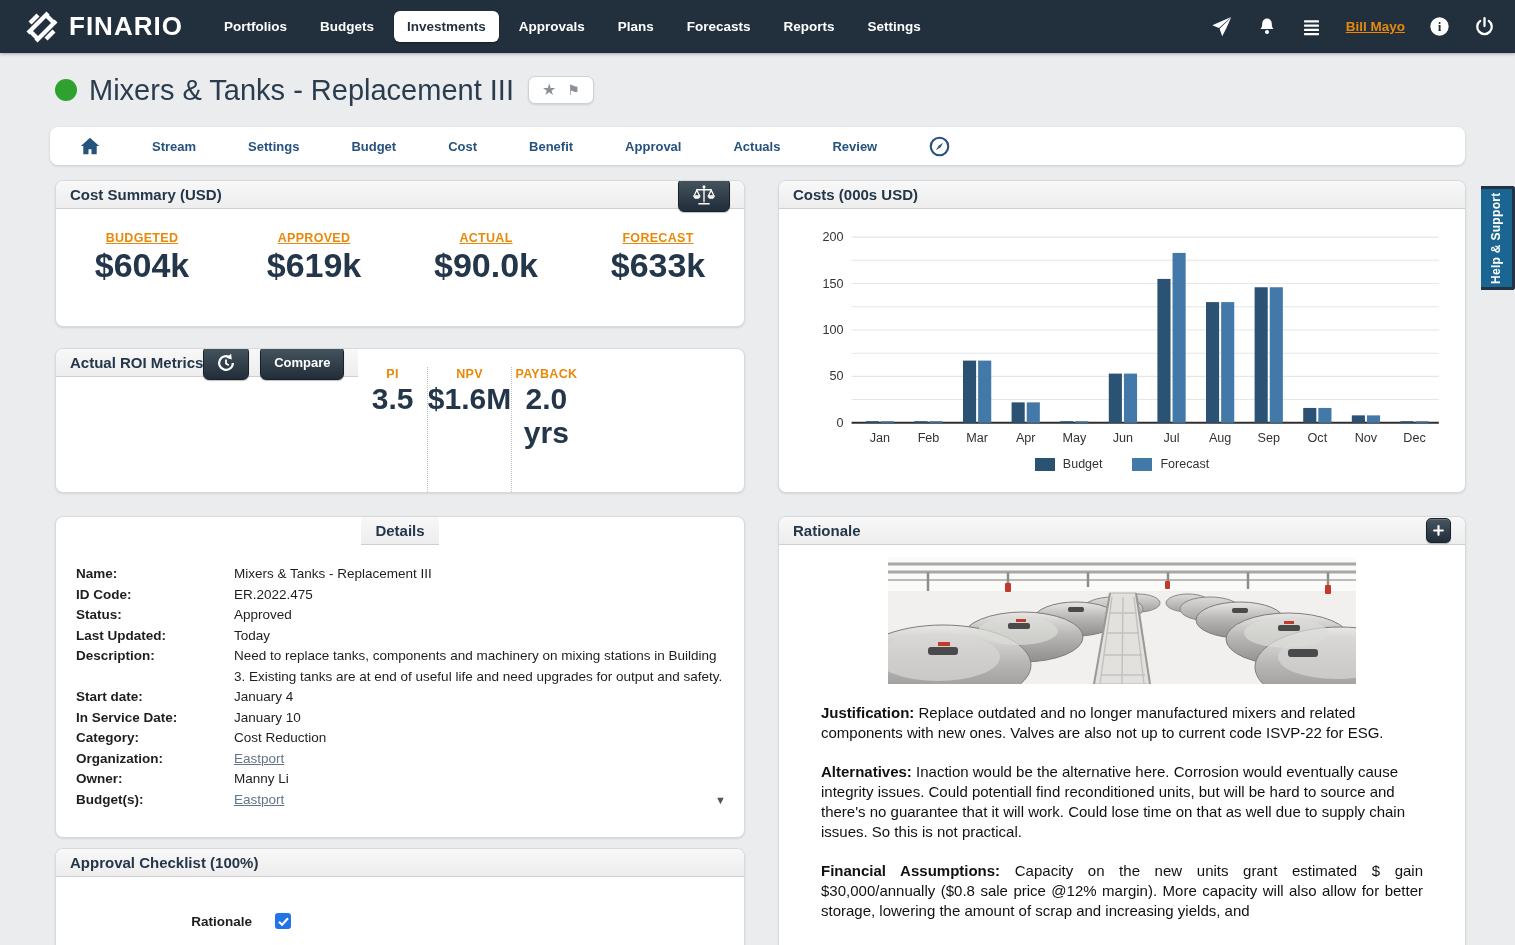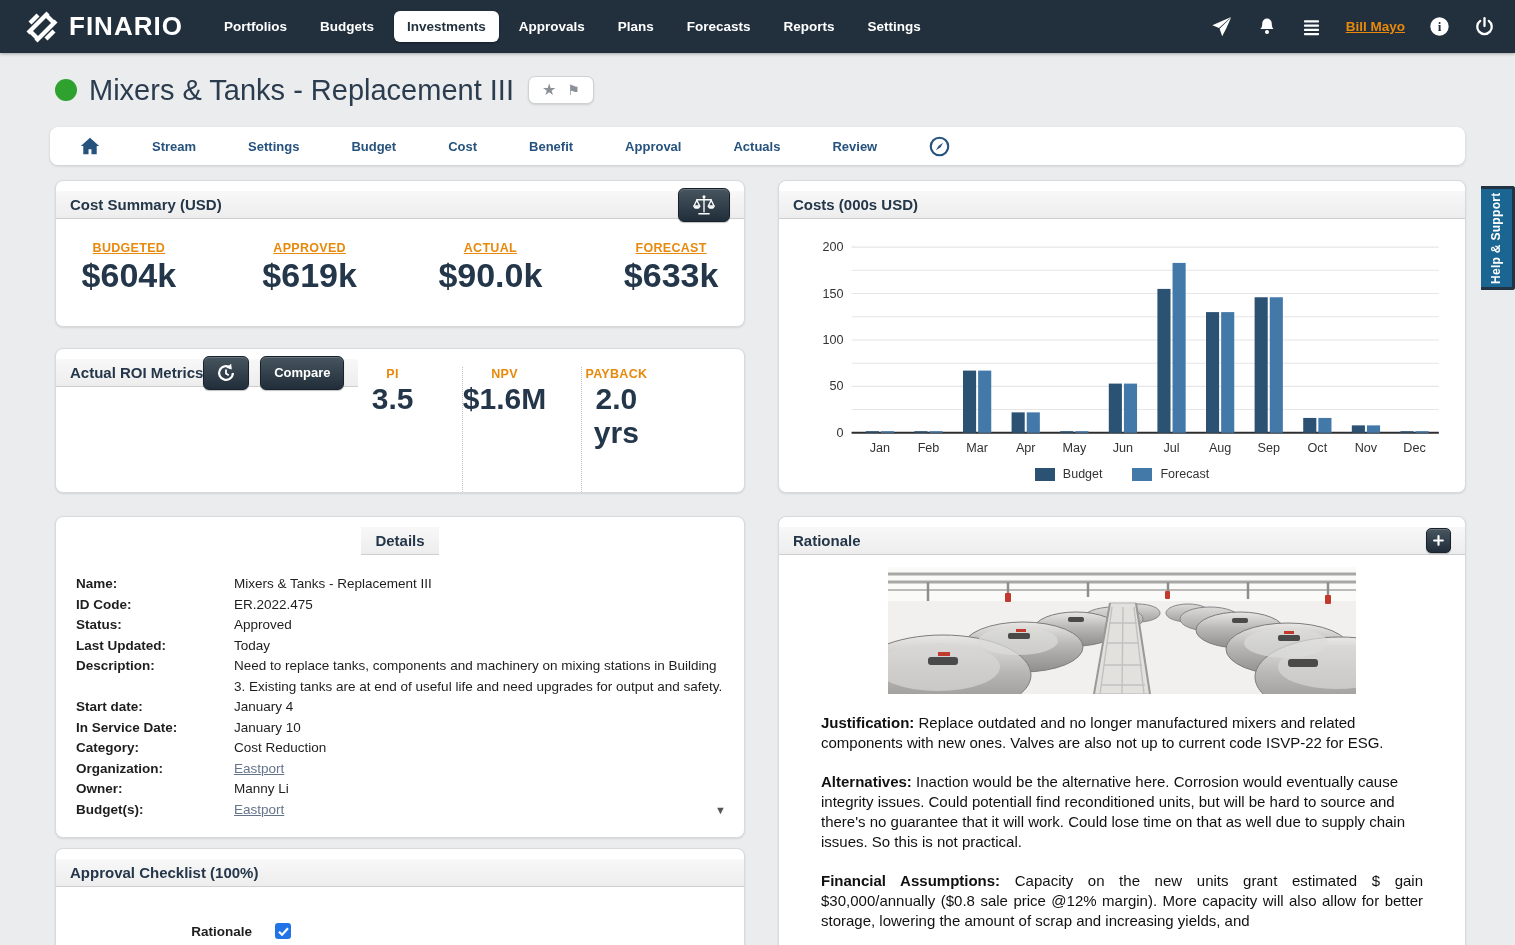--- a/index.html
+++ b/index.html
@@ -52,36 +52,36 @@
   .main { display:flex; gap:33px; margin:15px 49px 0 55px; align-items:flex-start; }
   .col-left  { width:690px; }
   .col-right { width:688px; }
 
   .panel {
     background:#fff; border:1px solid #d7d9db; border-radius:8px;
     box-shadow:0 1px 2px rgba(0,0,0,.10); overflow:hidden;
   }
   .panel-header {
     background:linear-gradient(#f8f8f8,#ededed); border-bottom:1px solid #cfcfcf;
-    padding:0 14px; height:28px; display:flex; align-items:center; flex:0 0 auto;margin-top:10px;
+    padding:0 14px; height:28px; display:flex; align-items:center; flex:0 0 auto;
   }
   .panel-title { font-size:15px; font-weight:bold; color:#24374a; }
   .header-actions { margin-left:auto; display:flex; gap:11px; align-items:center; }
   .dark-btn {
     background:linear-gradient(#47555f,#212e3a); border:1px solid #17222c; border-radius:6px;
     color:#fff; display:flex; align-items:center; justify-content:center; cursor:pointer;
     box-shadow:inset 0 1px 0 rgba(255,255,255,.18), 0 1px 1px rgba(0,0,0,.25);
   }
   .btn-scale   { width:52px; height:34px; }
   .btn-history { width:46px; height:34px; }
   .btn-compare { width:84px; height:34px; font-size:13px; font-weight:bold; }
   .btn-plus    { width:25px; height:25px; border-radius:5px; }
 
   
-  .metric-row { display:flex;gap:35px; }
+  .metric-row { display:flex; }
   .metric { flex:1; text-align:center; }
   .metric-label { color:#e8890c; font-size:12.5px; font-weight:bold; letter-spacing:.3px; }
   .metric-label.underlined { text-decoration:underline; }
   .metric-value { font-weight:bold; color:#24374a; margin-top:1px; }
   .panel-cost { height:147px; margin-bottom:21px; display:flex; flex-direction:column; }
   .panel-cost .metric-row { padding-top:22px; }
   .panel-cost .metric-value { font-size:34px; }
   .panel-roi { height:145px; margin-bottom:23px; display:flex; }
   .panel-roi .metric-row { padding-top:18px; }
   .panel-roi .metric { padding-bottom:22px; }

